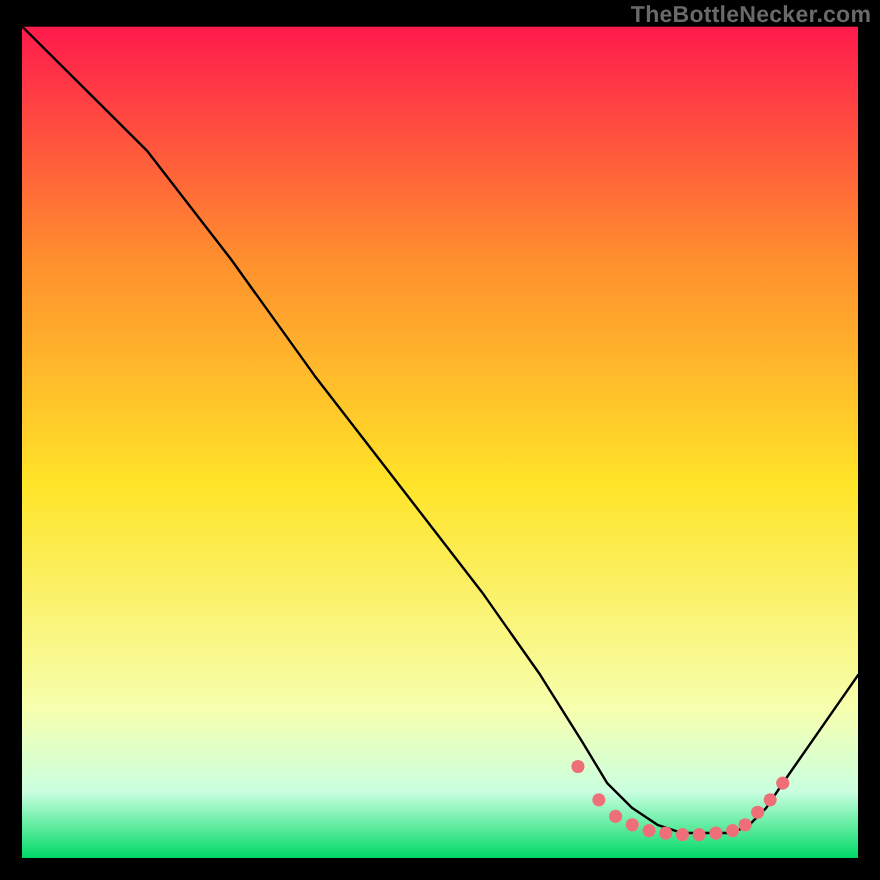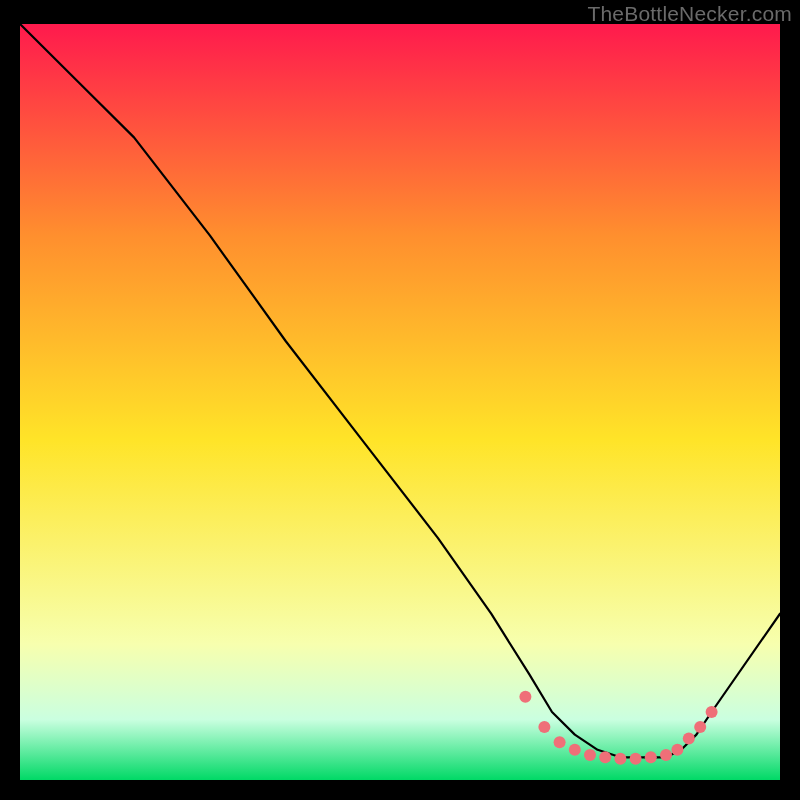--- a/index.html
+++ b/index.html
@@ -10,21 +10,21 @@
     position: relative;
     font-family: Arial, Helvetica, sans-serif;
     overflow: hidden;
   }
   .watermark {
     position: absolute;
     top: 2px;
     right: 8px;
     color: #6a6a6a;
     font-size: 21px;
-    font-weight: 400;
+    font-weight: 700;
     letter-spacing: 0.2px;
     z-index: 5;
   }
   .plot-wrap {
     position: absolute;
     left: 20px;
     top: 24px;
     width: 760px;
     height: 756px;
     background: #000;

